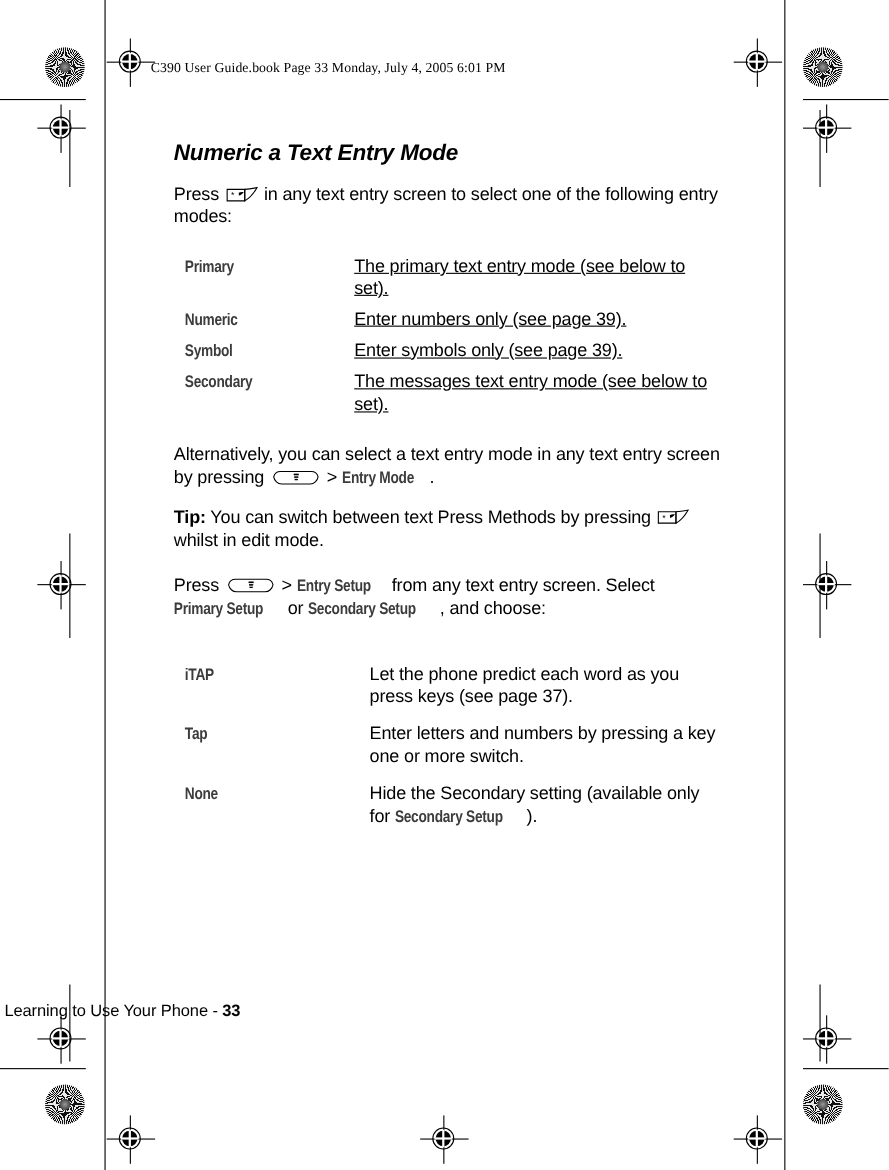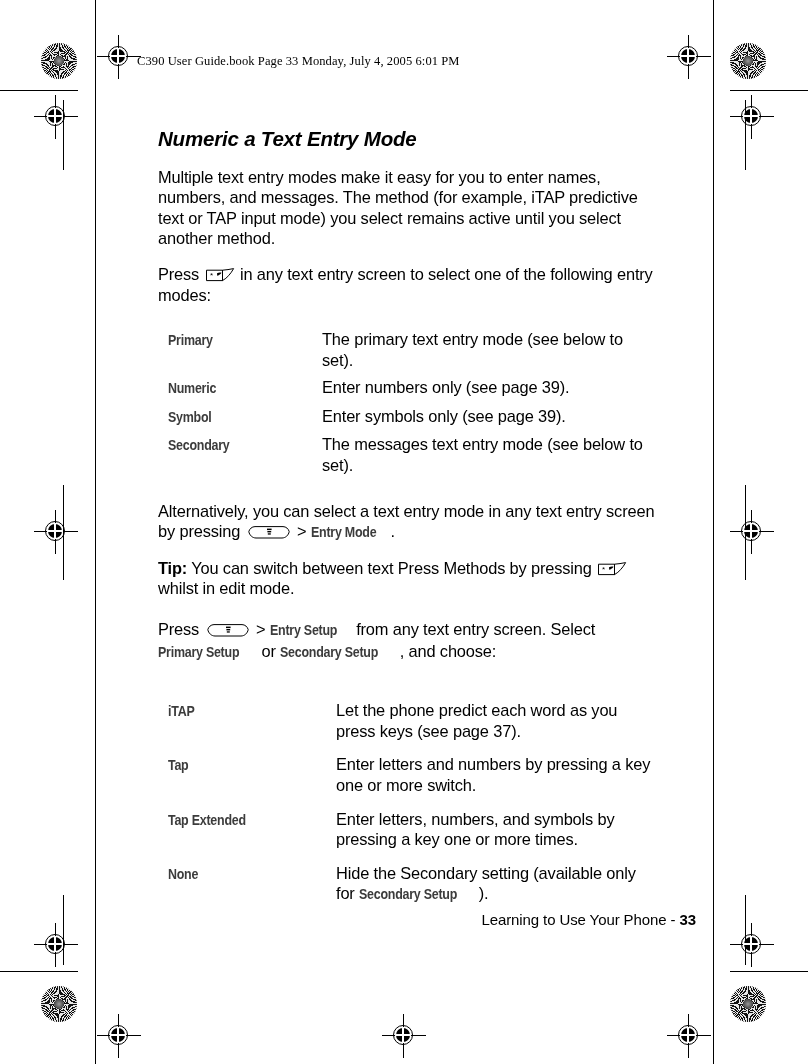--- a/index.html
+++ b/index.html
@@ -148,21 +148,21 @@
     font-size: 16.4px;
     line-height: 20.6px;
     letter-spacing: -0.15px;
   }
   table.deftable td.k {
     width: 148px;
     padding-left: 10px;
     padding-right: 6px;
     white-space: nowrap;
   }
-  table.deftable.t1 { margin: 24px 0 18px 0; }
+  table.deftable.t1 { margin: 24px 0 18px 0; text-decoration: underline; }
   table.deftable.t2 { margin: 38px 0 0 0; }
   table.deftable.t2 td { padding-bottom: 13px; }
   table.deftable.t2 td.k { width: 162px; }
 
   .tip-label { font-weight: bold; }
 
   
   .key-star {
     display: inline-block;
     position: relative;
@@ -173,23 +173,22 @@
   .key-menu {
     display: inline-block;
     position: relative;
     width: 44px; height: 15px;
     vertical-align: -3px;
     margin: 0 2px;
   }
 
   .footer {
     position: absolute;
-    left: 16px; top: 911px;
+    left: 4px; top: 911px;
     width: 680px;
-    text-align: right;
     font-size: 15px;
     letter-spacing: -0.1px;
   }
   .footer .pg { font-weight: bold; }
 </style>
 </head>
 <body>
 
 <div class="marks">
 
@@ -306,21 +305,20 @@
 </div>
 
 <div class="page">
 
   <div class="header-line">C390 User Guide.book  Page 33  Monday, July 4, 2005  6:01 PM</div>
 
   <div class="content">
 
     <h1 class="sec-title">Numeric a Text Entry Mode</h1>
 
-    <p class="body">Multiple text entry modes make it easy for you to enter names, numbers, and messages. The method (for example, iTAP predictive text or TAP input mode) you select remains active until you select another method.</p>
 
     <p class="body"><span>Press </span><span class="key-star"><svg width="30" height="15" viewBox="0 0 30 15" xmlns="http://www.w3.org/2000/svg">
             <path d="M1.5 2.2 L17.5 2.2 L17.5 12.6 L1.5 12.6 Z" fill="none" stroke="#000" stroke-width="1"></path>
             <path d="M17.5 2.2 C21 2.0 25 1.3 28.6 0.6 C25.8 5.6 22.2 10.0 17.5 12.6 Z" fill="none" stroke="#000" stroke-width="1"></path>
             <text x="5" y="10.2" font-family="Liberation Sans, sans-serif" font-size="8" fill="#000">*</text>
             <path d="M12 5.2 C13.6 4.4 15.4 4.2 16.6 4.8 C15.2 6.6 13.6 7.6 12.2 7.8 Z" fill="#000"></path>
           </svg></span><span> in any text entry screen to select one of the following entry modes:</span></p>
 
     <table class="deftable t1">
       <tbody>
@@ -369,24 +367,20 @@
       <tbody>
         <tr>
           <td class="k"><span class="term">iTAP</span></td>
           <td class="v">Let the phone predict each word as you press keys (see page 37).</td>
         </tr>
         <tr>
           <td class="k"><span class="term">Tap</span></td>
           <td class="v">Enter letters and numbers by pressing a key one or more switch.</td>
         </tr>
         <tr>
-          <td class="k"><span class="term">Tap Extended</span></td>
-          <td class="v">Enter letters, numbers, and symbols by pressing a key one or more times.</td>
-        </tr>
-        <tr>
           <td class="k"><span class="term">None</span></td>
           <td class="v"><span>Hide the Secondary setting (available only for </span><span class="term">Secondary Setup</span><span>).</span></td>
         </tr>
       </tbody>
     </table>
 
   </div>
 
   <div class="footer"><span>Learning to Use Your Phone - </span><span class="pg">33</span></div>
 

